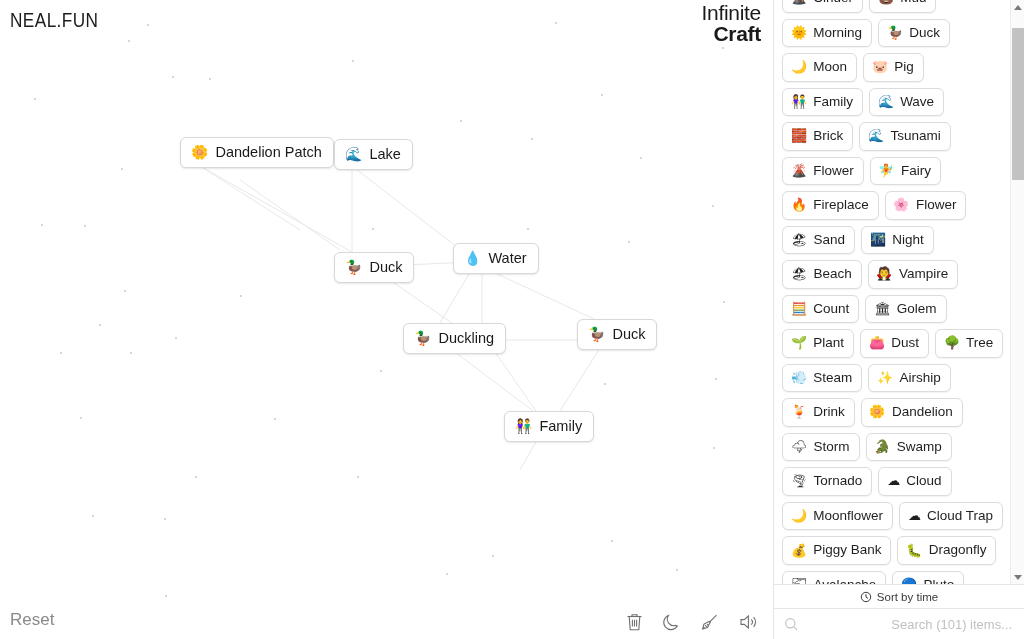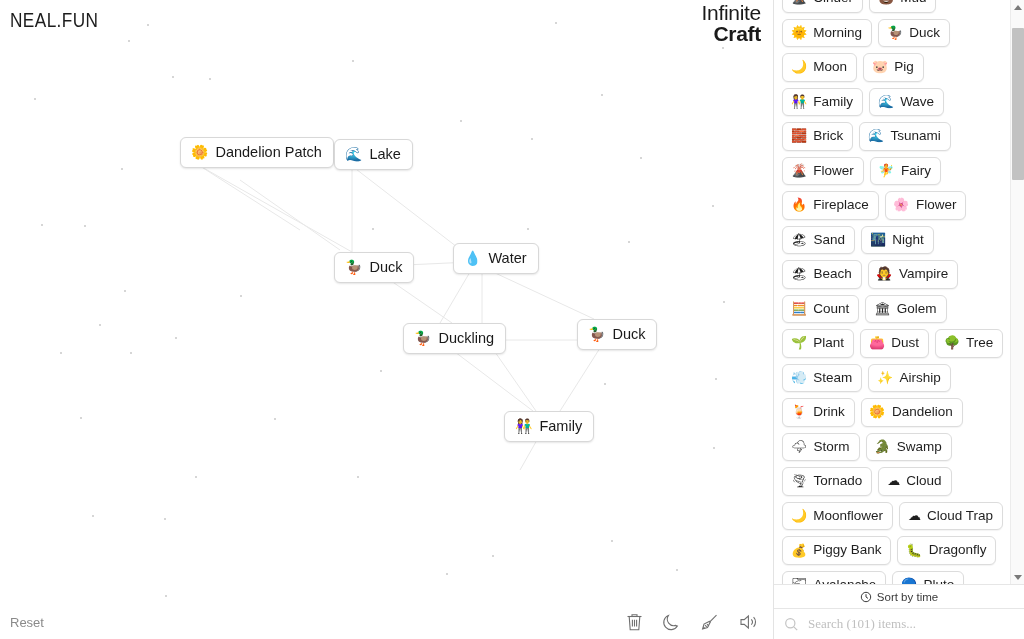--- a/index.html
+++ b/index.html
@@ -65,21 +65,21 @@
     color: #1a1a1a;
     white-space: nowrap;
     cursor: grab;
     user-select: none;
   }
   .node .emo { font-size: 14px; line-height: 1; }
 
   
   .reset-btn {
     position: absolute; left: 10px; bottom: 9px;
-    font-size: 13px; color: #8a8a8a;
+    font-size: 17px; color: #8a8a8a;
     cursor: pointer;
   }
   .tools {
     position: absolute; right: 14px; bottom: 7px;
     display: flex; align-items: center; gap: 18px;
   }
   .tools .tool { cursor: pointer; line-height: 0; }
   .tools .tool svg { display: block; }
 
   
@@ -166,24 +166,25 @@
 
   .searchbar {
     display: flex; align-items: center; gap: 7px;
     height: 30px;
     padding: 0 10px;
     background: #fff;
   }
   .searchbar input {
     flex: 1 1 auto;
     border: 0; outline: 0;
-    font-family: Liberation Serif, serif;
+    font-family: Liberation Sans, sans-serif;
     font-size: 13px;
     color: #1d4ed8;
     background: transparent;
+    text-align: right;
   }
   .searchbar input::placeholder { color: #c0c0c0; }
 </style>
 </head>
 <body>
 
 <div id="app">
 
   <div id="canvas">
 

